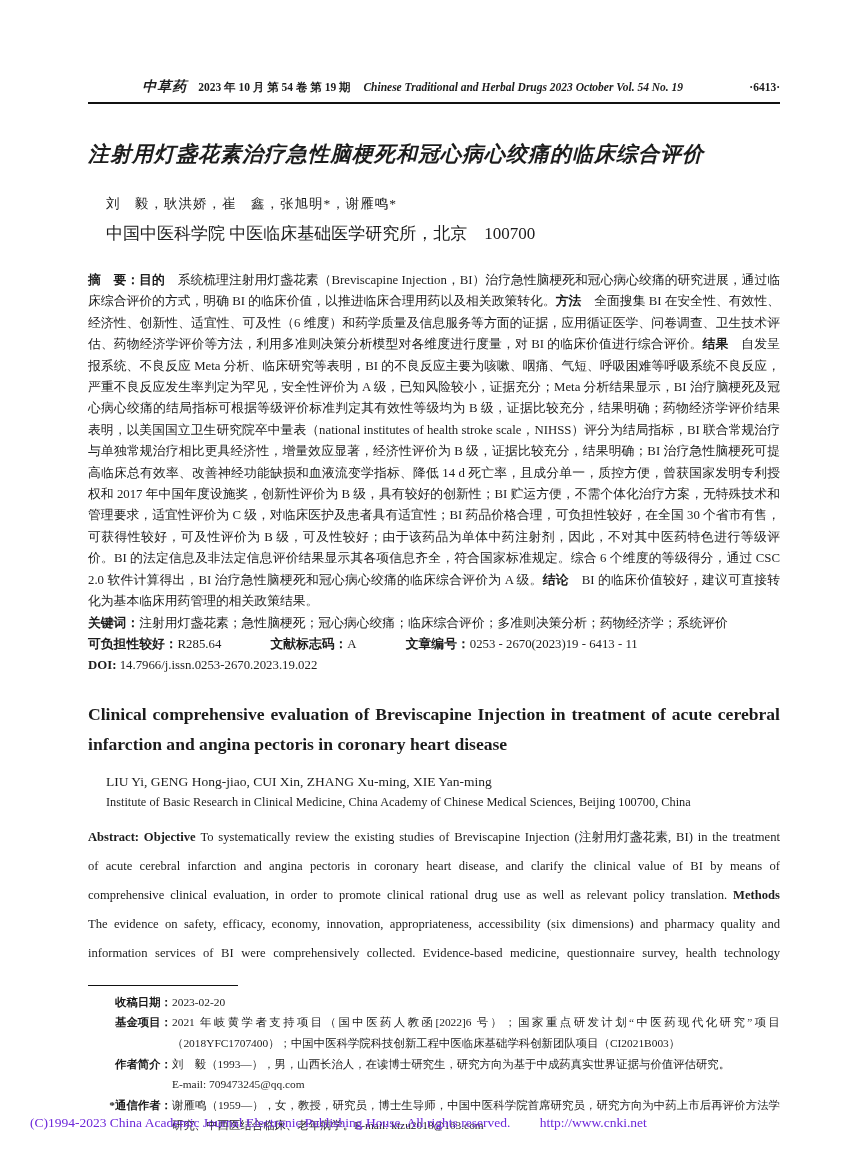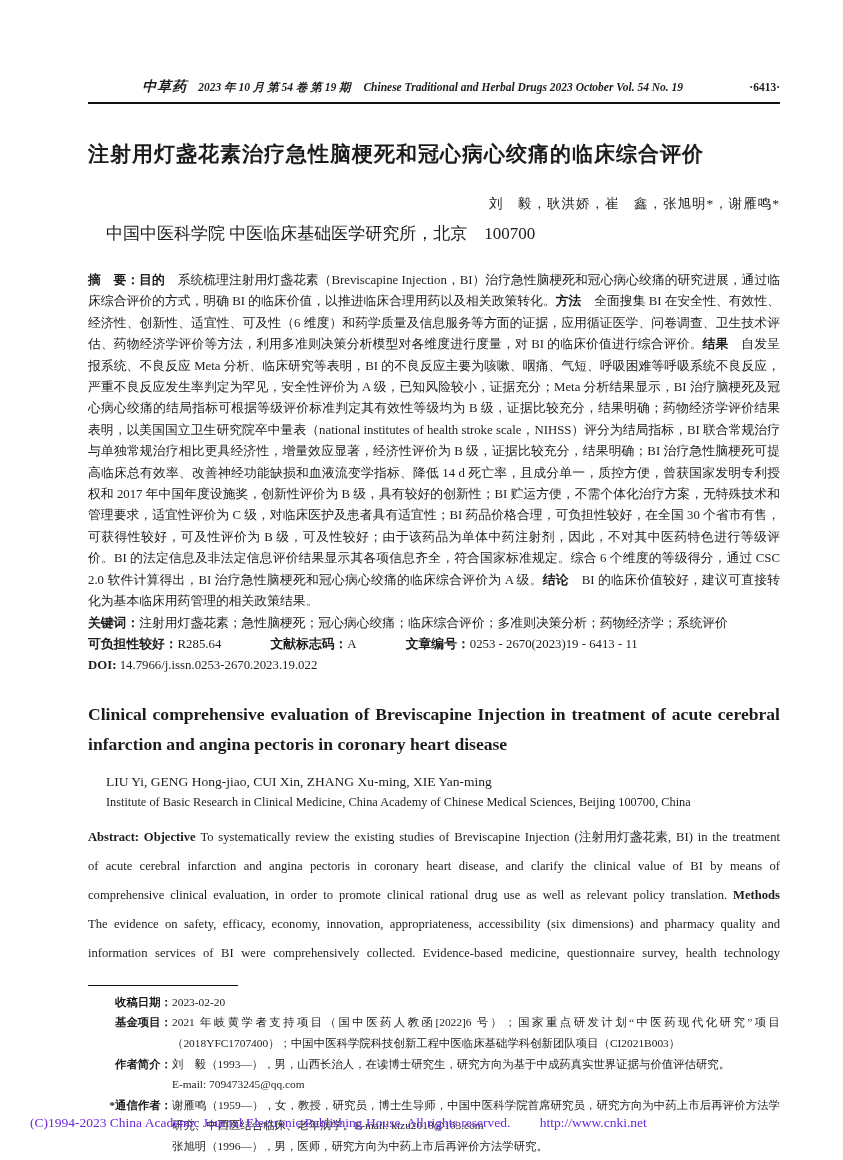--- a/index.html
+++ b/index.html
@@ -10,29 +10,29 @@
     overflow:hidden;
     font-family:"Liberation Serif","DejaVu Serif",serif;
     color:#1c1c1c;
   }
   .content{position:absolute;left:88px;top:78px;width:692px;}
 
   
   .runhead{display:flex;align-items:baseline;font-size:11.5px;font-weight:bold;white-space:nowrap;}
   .runhead .mid{flex:1;text-align:center;}
   .logo-cn{font-style:italic;font-size:14px;margin-right:8px;letter-spacing:1px;}
-  .issue-cn{margin-right:10px;font-style:italic;}
+  .issue-cn{margin-right:10px;}
   .jour-en{font-style:italic;}
   .pageno{margin-left:12px;}
   .head-rule{border:none;border-top:2px solid #111;margin:6px 0 0 0;}
 
   
   .title-cn{margin-top:36px;font-size:21px;font-weight:bold;letter-spacing:1px;
-            font-family:"Liberation Sans","DejaVu Sans",sans-serif;}
-  .authors-cn{margin-top:27px;margin-left:18px;font-size:13.5px;letter-spacing:1px;text-align:right;}
+            font-family:"Liberation Sans","DejaVu Sans",sans-serif;font-style:italic;}
+  .authors-cn{margin-top:27px;margin-left:18px;font-size:13.5px;letter-spacing:1px;}
   .affil-cn{margin-top:9px;margin-left:18px;font-size:17px;}
 
   .para{font-size:12.8px;line-height:21.4px;text-align:justify;}
   .abstract-cn{margin-top:25px;}
   .kw-line{}
   .meta-line{white-space:nowrap;}
   .meta-line .grp{margin-right:46px;}
   .doi-line{}
 
   b{font-weight:bold;}
@@ -112,21 +112,20 @@
         <span class="fn-label">作者简介：</span>
         <span class="fn-body">
           <span>刘　毅（1993—），男，山西长治人，在读博士研究生，研究方向为基于中成药真实世界证据与价值评估研究。</span><br>
           <span>E-mail: 709473245@qq.com</span>
         </span>
       </div>
       <div class="fn">
         <span class="fn-label">*通信作者：</span>
         <span class="fn-body">
           <span>谢雁鸣（1959—），女，教授，研究员，博士生导师，中国中医科学院首席研究员，研究方向为中药上市后再评价方法学研究、中西医结合临床、老年病学。E-mail: ktzu2018@163.com</span><br>
-          <span>张旭明（1996—），男，医师，研究方向为中药上市后再评价方法学研究。</span>
         </span>
       </div>
     </div>
   </div>
 
   <div class="footer">
     <span>(C)1994-2023 China Academic Journal Electronic Publishing House. All rights reserved.</span>
     <span class="url">http://www.cnki.net</span>
   </div>
 </div>

